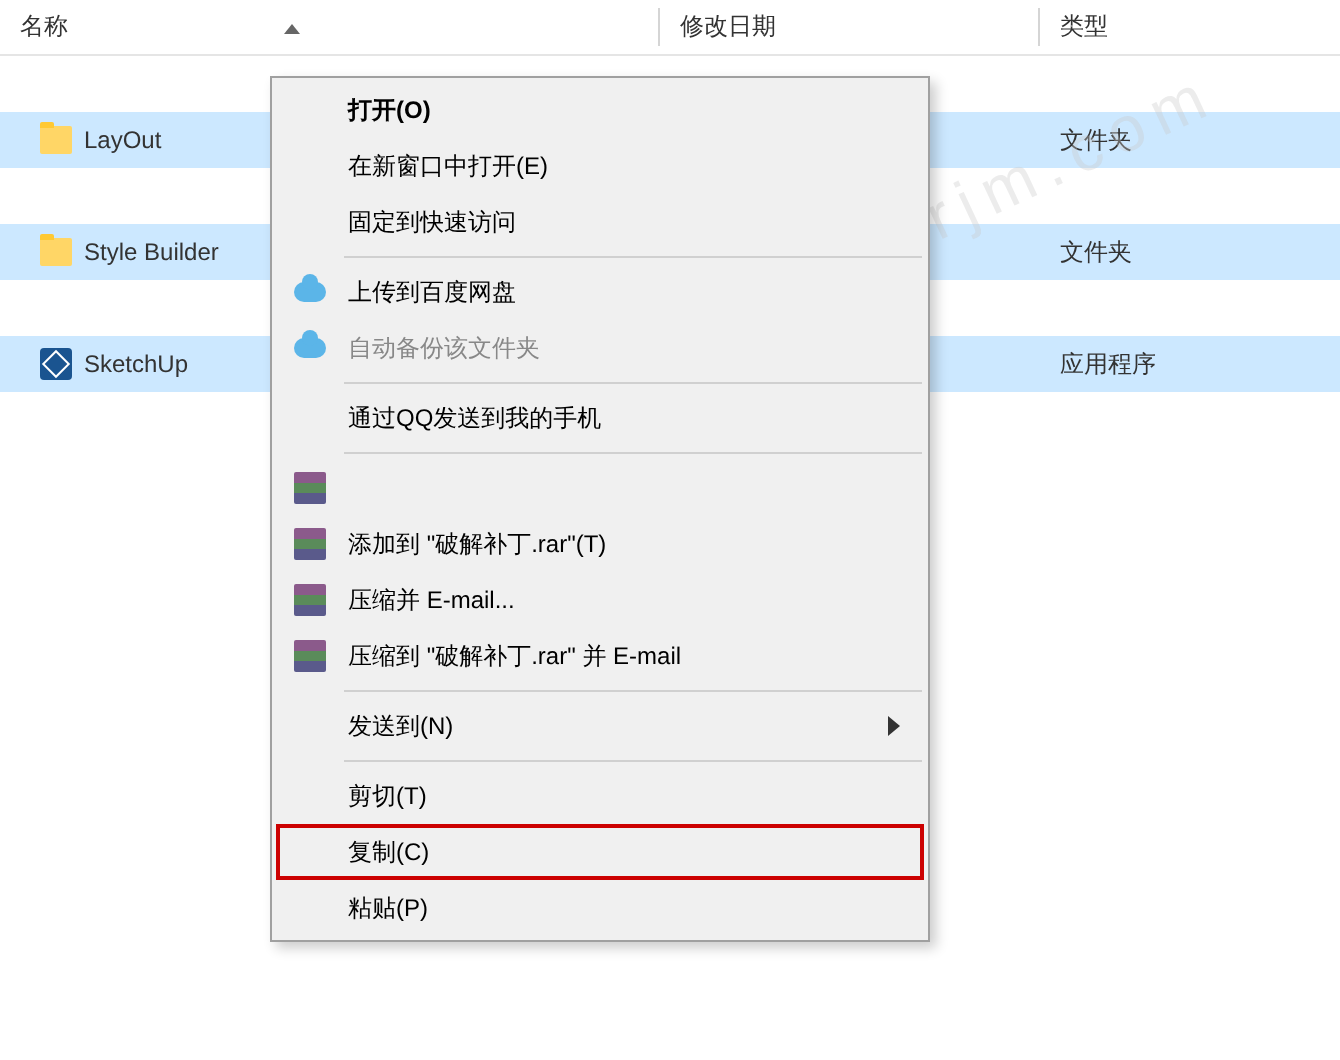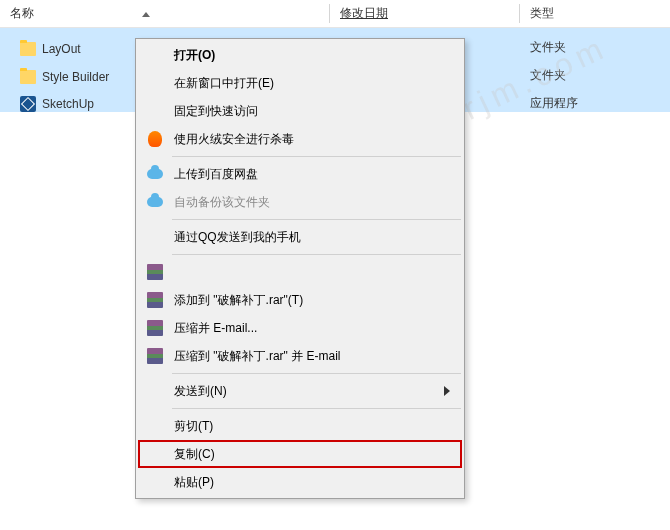--- a/index.html
+++ b/index.html
@@ -1,26 +1,26 @@
 <!DOCTYPE html>
 <html><head>
   <meta charset="utf-8">
   <style>
     * { margin: 0; padding: 0; box-sizing: border-box; font-family: "Microsoft YaHei", "Segoe UI", sans-serif; font-size: 12px; }
     body { width: 670px; height: 530px; background: #fff; position: relative; overflow: hidden; }
     
     .header-row { display: flex; height: 28px; align-items: flex-end; border-bottom: 1px solid #e5e5e5; background: #fff; }
     .header-cell { position: relative; height: 100%; display: flex; align-items: center; padding-left: 10px; color: #333; }
     .header-cell.name { width: 330px; }
-    .header-cell.date { width: 190px; text-decoration: underline; }
+    .header-cell.date { width: 190px; }
     .header-cell.type { flex: 1; }
     .divider { position: absolute; right: 0; top: 4px; bottom: 4px; width: 1px; background: #d5d5d5; }
     .sort-arrow { position: absolute; right: 180px; top: 12px; width: 0; height: 0; border-left: 4px solid transparent; border-right: 4px solid transparent; border-bottom: 5px solid #666; }
     
-    .file-row { display: flex; height: 28px; align-items: flex-end; }
+    .file-row { display: flex; height: 28px; align-items: center; margin-top: 28px; }
     .file-row.selected { background: #cce8ff; }
     .file-row .name-cell { width: 330px; display: flex; align-items: center; padding-left: 20px; gap: 6px; }
     .file-row .date-cell { width: 190px; }
     .file-row .type-cell { flex: 1; color: #333; padding-left: 10px; }
     .file-label { color: #333; }
     
     .folder-icon { width: 16px; height: 14px; background: #ffd666; border-radius: 1px; position: relative; }
     .folder-icon::before { content: ''; position: absolute; top: -2px; left: 0; width: 7px; height: 3px; background: #ffc933; border-radius: 1px 1px 0 0; }
     .sketchup-icon { width: 16px; height: 16px; background: #1a5490; border-radius: 2px; display: flex; align-items: center; justify-content: center; }
     .sketchup-icon::after { content: ''; width: 8px; height: 8px; border: 1.5px solid #fff; transform: rotate(45deg); }
@@ -86,26 +86,20 @@
 </div>
 
 <div class="watermark">www.xxrjm.com</div>
 
 <div class="context-menu">
   <div class="menu-item">
       <b>打开(O)</b>
     </div>
   <div class="menu-item">在新窗口中打开(E)</div>
   <div class="menu-item">固定到快速访问</div>
-  <div class="menu-item">
-    <span class="menu-icon">
-        <span class="fire-icon"></span>
-      </span>
-    <span>使用火绒安全进行杀毒</span>
-  </div>
   <div class="menu-separator"></div>
   <div class="menu-item">
     <span class="menu-icon">
         <span class="cloud-icon"></span>
       </span>
     <span>上传到百度网盘</span>
   </div>
   <div class="menu-item disabled">
     <span class="menu-icon">
         <span class="cloud-icon"></span>

